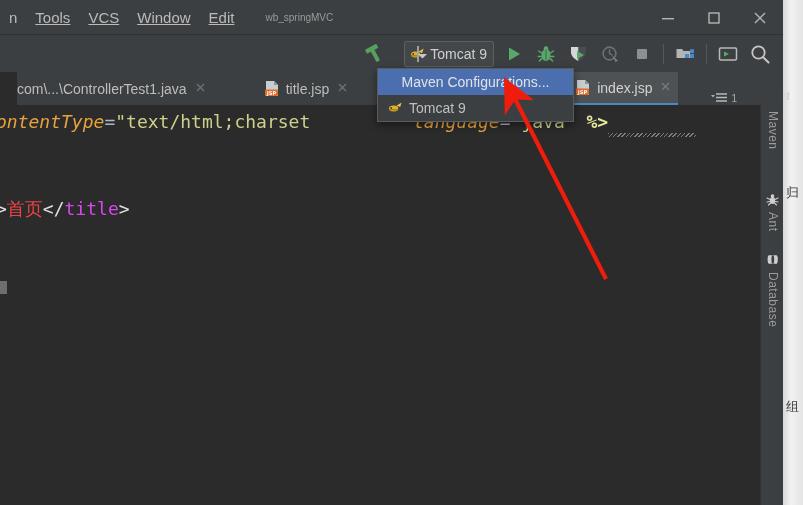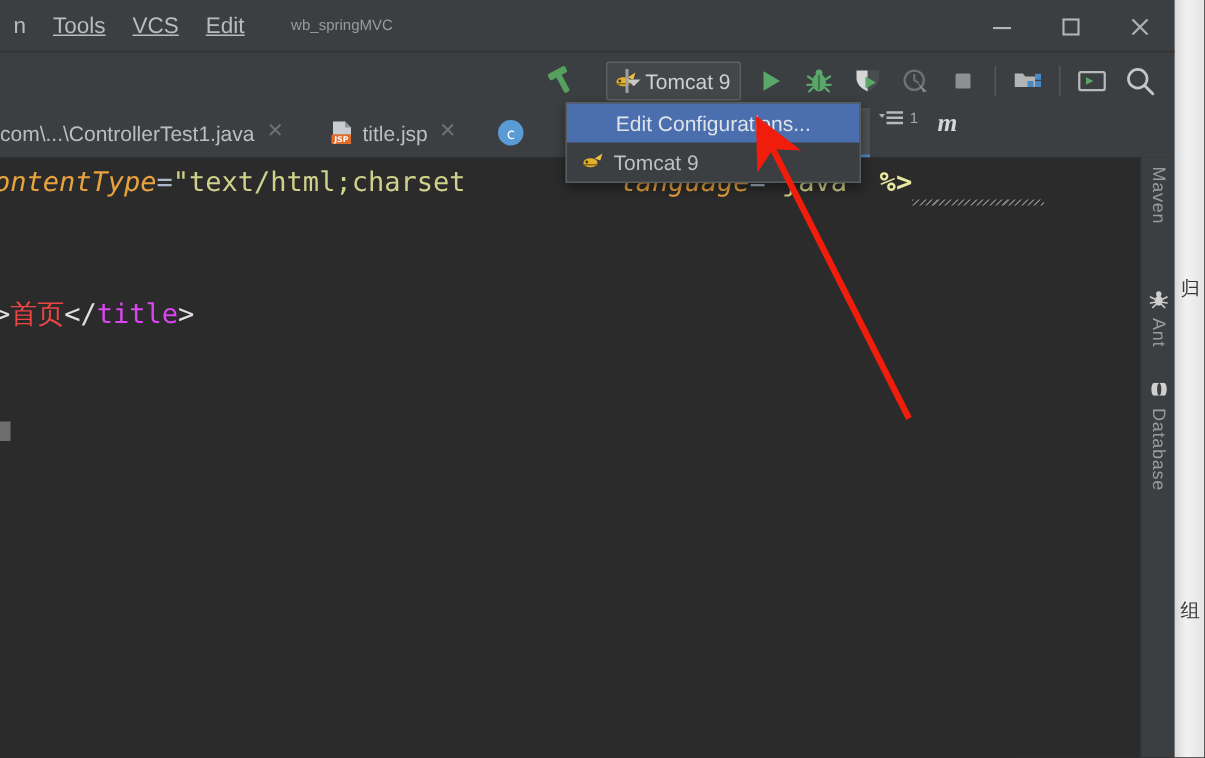--- a/index.html
+++ b/index.html
@@ -47,22 +47,22 @@
 
   
   .dropdown{position:absolute;left:377px;top:68px;width:197px;background:#3c3f41;
      border:1px solid #5a5d5e;box-shadow:0 3px 8px rgba(0,0,0,.45);z-index:40;box-sizing:border-box;}
   .dd-item{height:26px;display:flex;align-items:center;padding-left:10px;color:#bfbfbf;font-size:14px;
      white-space:nowrap;box-sizing:border-box;}
   .dd-item.sel{background:#4b6eaf;color:#dfe3e8;justify-content:center;padding-left:0;}
   .dd-item .dd-ico{margin-right:6px;display:flex;align-items:center;}
 
   
-  .tabbar{position:absolute;left:0;top:72px;width:760px;height:33px;background:#3c3f41;
-     display:flex;align-items:flex-start;}
+  .tabbar{position:absolute;left:17px;top:72px;width:760px;height:33px;background:#3c3f41;
+     display:flex;align-items:flex-end;gap:27px;}
   .tab{display:flex;align-items:center;padding:0 6px 0 8px;height:33px;box-sizing:border-box;}
   .tab.active{background:#4e5254;border-bottom:2px solid #4a88c7;}
   .tab .t-ico{margin-right:6px;display:flex;align-items:center;}
   .tab .t-lbl{color:#bdbdbd;font-size:14px;white-space:nowrap;}
   .tab.active .t-lbl{color:#d2d2d2;}
   .tab .t-close{margin-left:7px;opacity:.55;}
   .tab-extra{display:flex;align-items:center;padding:0 5px;}
   .tab-count{color:#a9a9a9;font-size:10px;margin-left:1px;}
   .tab-m{color:#d6d6d6;font-size:17px;font-weight:bold;font-style:italic;
      font-family:"Liberation Serif",serif;padding:0 8px;}
@@ -105,20 +105,21 @@
   <div class="bg-window">
     <div class="bg-strip"></div>
     <div class="bg-glyph" style="top:175px;">归</div>
     <div class="bg-glyph" style="top:390px;">组</div>
   </div>
 
   <div class="menubar">
     <div class="menu-item"><span>n</span></div>
     <div class="menu-item"><span class="mn">Tools</span></div>
     <div class="menu-item"><span class="mn">VCS</span></div>
+    <div class="menu-item"><span class="mn">Window</span></div>
     <div class="menu-item"><span class="mn">Edit</span></div>
     <div class="proj-name">wb_springMVC</div>
   </div>
   <div class="menubar-sep"></div>
 
   <div class="wincontrols">
     <div class="winbtn">
       <svg width="16" height="16" viewBox="0 0 16 16">
         <rect x="2" y="8" width="12" height="1.4" fill="#b5b5b5"></rect>
       </svg>
@@ -337,21 +338,21 @@
             <ellipse cx="6.5" cy="6.2" rx="4.2" ry="1.4" fill="#3c3f41"></ellipse>
           </g>
         </svg>
       </span>
       <span class="rs-lbl">Database</span>
     </div>
   </div>
 
   <div class="dropdown">
     <div class="dd-item sel">
-      <span>Edit Configurations...</span>
+      <span>Maven Configurations...</span>
     </div>
     <div class="dd-item">
       <span class="dd-ico">
         <svg width="15" height="14" viewBox="0 0 16 14">
           <ellipse cx="6" cy="7.5" rx="5" ry="3.2" fill="#e3b02c"></ellipse>
           <path d="M9 4.5 L14.5 1 L13 6 Z" fill="#f0c040"></path>
           <circle cx="3.4" cy="7" r="1" fill="#3a3a20"></circle>
           <path d="M1 9 L11 9" stroke="#8c6a12" stroke-width="1"></path>
         </svg>
       </span>

